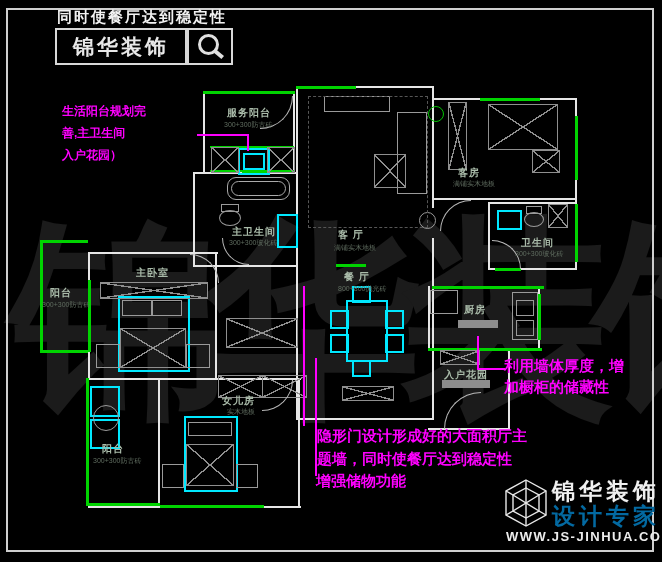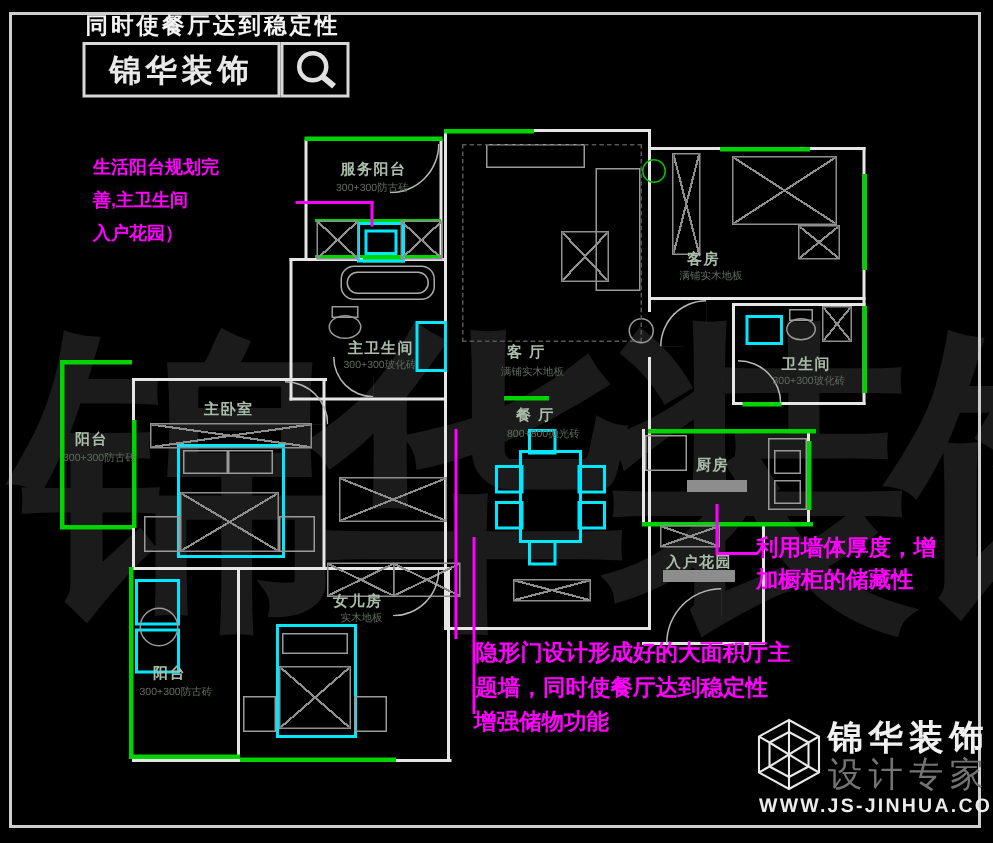--- a/index.html
+++ b/index.html
@@ -41,21 +41,21 @@
   
   .ann{position:absolute;color:#ff00ff;font-weight:bold;z-index:7;white-space:nowrap;}
   #ann-laundry{left:62px;top:100px;font-size:12px;line-height:22px;}
   #ann-cabinet{left:504px;top:355px;font-size:15px;line-height:21px;}
   #ann-hiddendoor{left:317px;top:424px;font-size:15px;line-height:23px;}
   #ann-storage{left:316px;top:472px;font-size:15px;}
   
   .footer{position:absolute;left:500px;top:474px;z-index:5;}
   .cube{position:absolute;left:3px;top:4px;}
   .fbrand{position:absolute;left:52px;top:2px;font-size:23px;font-weight:bold;color:#f0f0f0;letter-spacing:4px;white-space:nowrap;}
-  .ftag{position:absolute;left:52px;top:27px;font-size:23px;font-weight:normal;color:#737373;letter-spacing:4px;white-space:nowrap;}
+  .ftag{position:absolute;left:52px;top:27px;font-size:23px;font-weight:bold;color:#0369a1;letter-spacing:4px;white-space:nowrap;}
   .fweb{position:absolute;left:6px;top:55px;font-size:13px;font-weight:bold;color:#ececec;letter-spacing:1.5px;white-space:nowrap;}
 </style>
 </head>
 <body>
 
 <div id="canvas">
   <div class="frame"></div>
 
   <div class="wm">锦华装饰</div>
 

